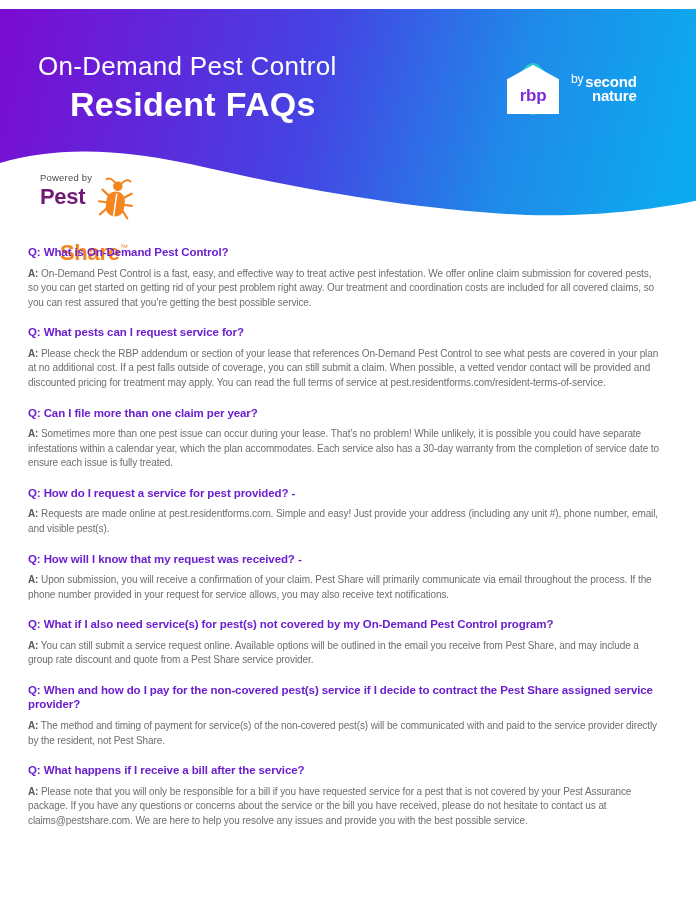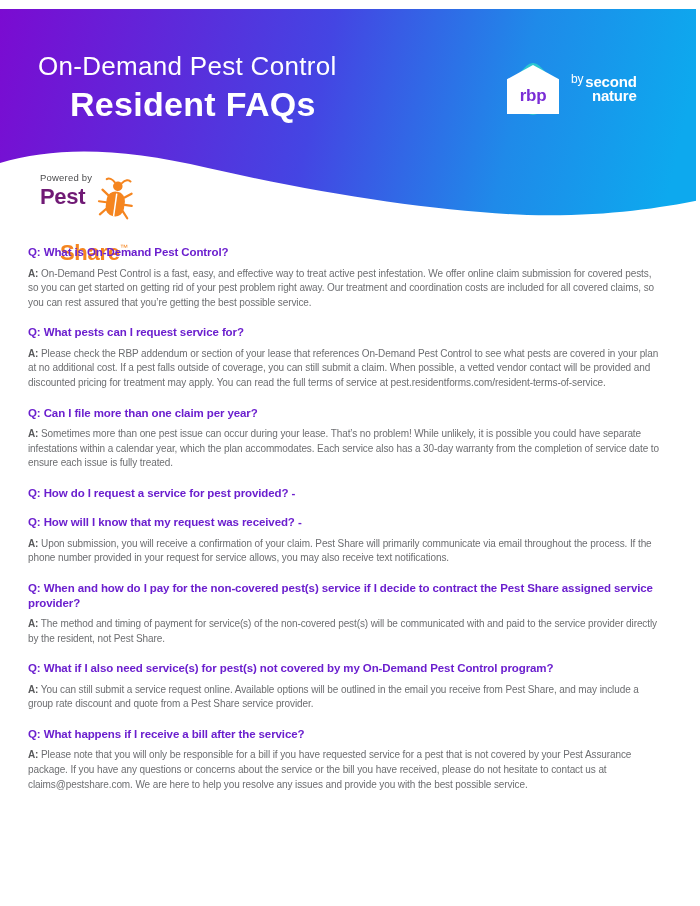--- a/index.html
+++ b/index.html
@@ -115,35 +115,36 @@
       <p class="a"><span class="a-prefix">A:</span> <span>Please check the RBP addendum or section of your lease that references On-Demand Pest Control to see what pests are covered in your plan at no additional cost. If a pest falls outside of coverage, you can still submit a claim. When possible, a vetted vendor contact will be provided and discounted pricing for treatment may apply. You can read the full terms of service at pest.residentforms.com/resident-terms-of-service.</span></p>
     </section>
 
     <section class="faq">
       <h3 class="q">Q: Can I file more than one claim per year?</h3>
       <p class="a"><span class="a-prefix">A:</span> <span>Sometimes more than one pest issue can occur during your lease. That’s no problem! While unlikely, it is possible you could have separate infestations within a calendar year, which the plan accommodates. Each service also has a 30-day warranty from the completion of service date to ensure each issue is fully treated.</span></p>
     </section>
 
     <section class="faq">
       <h3 class="q">Q: How do I request a service for pest provided? -</h3>
+      <p class="a"><span class="a-prefix">A:</span> <span>Requests are made online at pest.residentforms.com. Simple and easy! Just provide your address (including any unit #), phone number, email, and visible pest(s).</span></p>
     </section>
 
     <section class="faq">
       <h3 class="q">Q: How will I know that my request was received? -</h3>
       <p class="a"><span class="a-prefix">A:</span> <span>Upon submission, you will receive a confirmation of your claim. Pest Share will primarily communicate via email throughout the process. If the phone number provided in your request for service allows, you may also receive text notifications.</span></p>
     </section>
 
     <section class="faq">
-      <h3 class="q">Q: When and how do I pay for the non-covered pest(s) service if I decide to contract the Pest Share assigned service provider?</h3>
-      <p class="a"><span class="a-prefix">A:</span> <span>The method and timing of payment for service(s) of the non-covered pest(s) will be communicated with and paid to the service provider directly by the resident, not Pest Share.</span></p>
+      <h3 class="q">Q: What if I also need service(s) for pest(s) not covered by my On-Demand Pest Control program?</h3>
+      <p class="a"><span class="a-prefix">A:</span> <span>You can still submit a service request online. Available options will be outlined in the email you receive from Pest Share, and may include a group rate discount and quote from a Pest Share service provider.</span></p>
     </section>
 
     <section class="faq">
-      <h3 class="q">Q: What if I also need service(s) for pest(s) not covered by my On-Demand Pest Control program?</h3>
-      <p class="a"><span class="a-prefix">A:</span> <span>You can still submit a service request online. Available options will be outlined in the email you receive from Pest Share, and may include a group rate discount and quote from a Pest Share service provider.</span></p>
+      <h3 class="q">Q: When and how do I pay for the non-covered pest(s) service if I decide to contract the Pest Share assigned service provider?</h3>
+      <p class="a"><span class="a-prefix">A:</span> <span>The method and timing of payment for service(s) of the non-covered pest(s) will be communicated with and paid to the service provider directly by the resident, not Pest Share.</span></p>
     </section>
 
     <section class="faq">
       <h3 class="q">Q: What happens if I receive a bill after the service?</h3>
       <p class="a"><span class="a-prefix">A:</span> <span>Please note that you will only be responsible for a bill if you have requested service for a pest that is not covered by your Pest Assurance package. If you have any questions or concerns about the service or the bill you have received, please do not hesitate to contact us at claims@pestshare.com. We are here to help you resolve any issues and provide you with the best possible service.</span></p>
     </section>
 
   </main>
 </div>
 

